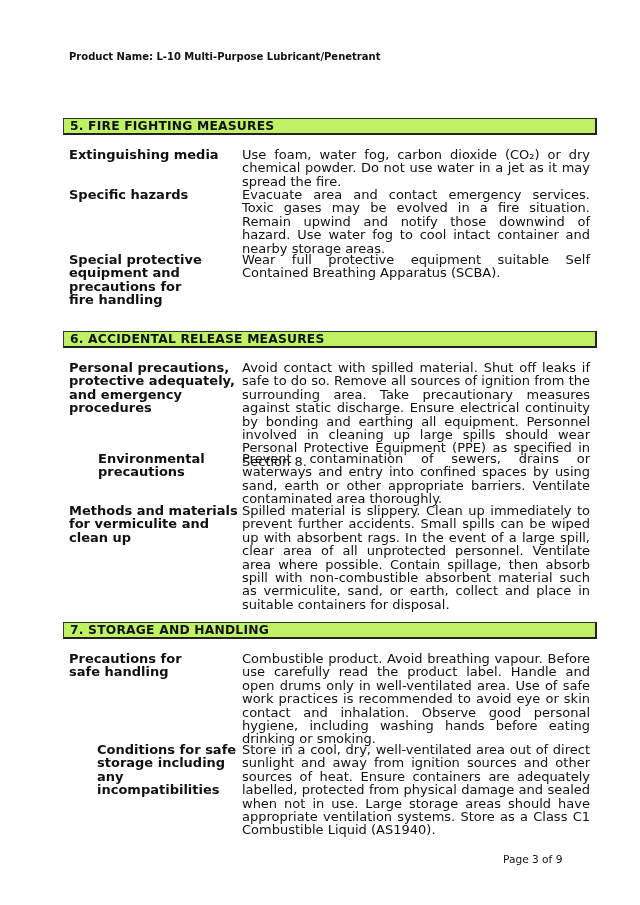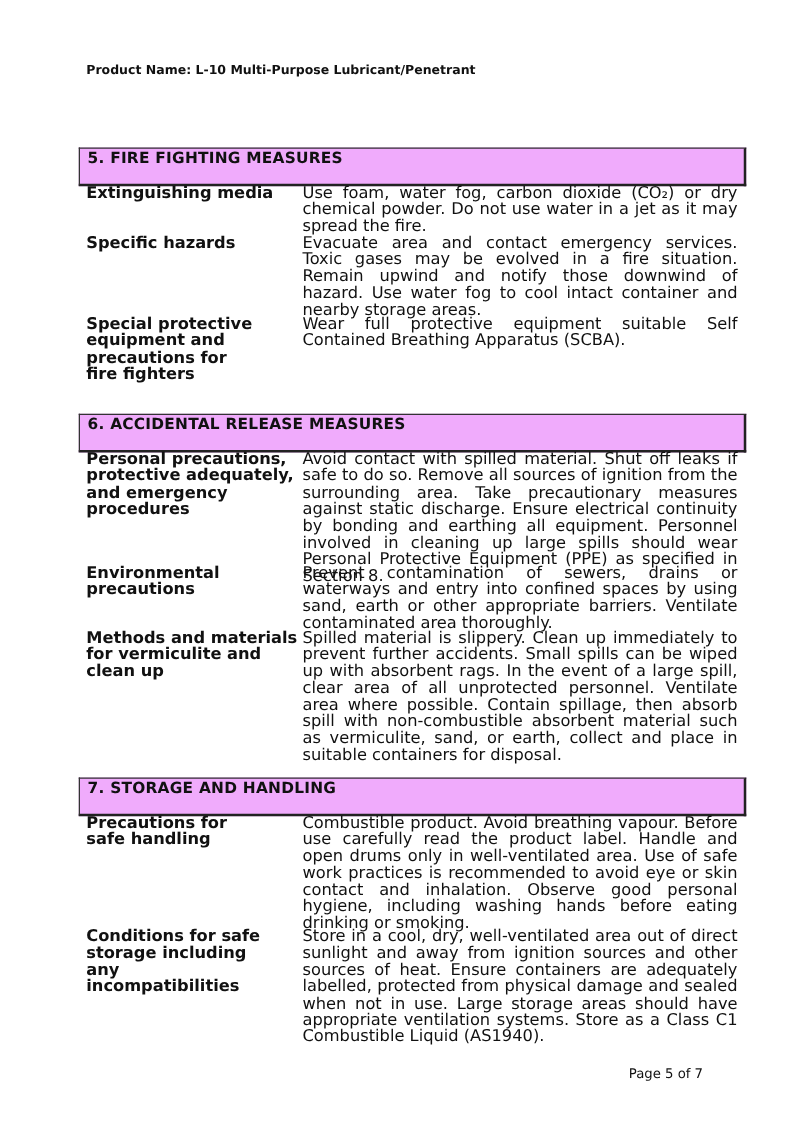--- a/index.html
+++ b/index.html
@@ -23,22 +23,22 @@
       font-weight: bold;
       letter-spacing: 0px;
     }
     .section {
       position: absolute;
       left: 63px;
       width: 534px;
     }
     .section-header {
       box-sizing: border-box;
-      height: 31px;
-      background: #f0abfc;
+      height: 17px;
+      background: #bef264;
       border-top: 1px solid #333;
       border-left: 1px solid #333;
       border-right: 2px solid #222;
       border-bottom: 2px solid #222;
       font-weight: bold;
       font-size: 12.3px;
       line-height: 14px;
       padding-left: 6px;
       letter-spacing: 0.2px;
     }
@@ -82,46 +82,46 @@
   <div class="section-header">5.  FIRE FIGHTING MEASURES</div>
   <div class="row" style="top:30px;">
     <div class="row-label">Extinguishing media</div>
     <div class="row-text">Use foam, water fog, carbon dioxide (CO₂) or dry chemical powder.  Do not use water in a jet as it may spread the fire.</div>
   </div>
   <div class="row" style="top:70px;">
     <div class="row-label">Specific hazards</div>
     <div class="row-text">Evacuate area and contact emergency services. Toxic gases may be evolved in a fire situation.  Remain upwind and notify those downwind of hazard. Use water fog to cool intact container and nearby storage areas.</div>
   </div>
   <div class="row" style="top:135px;">
-    <div class="row-label" style="width:140px;">Special protective equipment and precautions for fire fighters</div>
+    <div class="row-label" style="width:140px;">Special protective equipment and precautions for fire handling</div>
     <div class="row-text">Wear full protective equipment suitable Self Contained Breathing Apparatus (SCBA).</div>
   </div>
 </div>
 
 <div class="section" style="top:331px;">
   <div class="section-header">6.  ACCIDENTAL RELEASE MEASURES</div>
   <div class="row" style="top:30px;">
     <div class="row-label">Personal precautions, protective adequately, and emergency procedures</div>
     <div class="row-text">Avoid contact with spilled material.  Shut off leaks if safe to do so.  Remove all sources of ignition from the surrounding area.  Take precautionary measures against static discharge.  Ensure electrical continuity by bonding and earthing all equipment.  Personnel involved in cleaning up large spills should wear Personal Protective Equipment (PPE) as specified in Section 8.</div>
   </div>
   <div class="row" style="top:121px;">
-    <div class="row-label" style="width:110px;">Environmental precautions</div>
+    <div class="row-label" style="width:110px;margin-left:29px;">Environmental precautions</div>
     <div class="row-text">Prevent contamination of sewers, drains or waterways and entry into confined spaces by using sand, earth or other appropriate barriers.  Ventilate contaminated area thoroughly.</div>
   </div>
   <div class="row" style="top:173px;">
     <div class="row-label">Methods and materials for vermiculite and clean up</div>
     <div class="row-text">Spilled material is slippery.  Clean up immediately to prevent further accidents.  Small spills can be wiped up with absorbent rags.  In the event of a large spill, clear area of all unprotected personnel. Ventilate area where possible.  Contain spillage, then absorb spill with non-combustible absorbent material such as vermiculite, sand, or earth, collect and place in suitable containers for disposal.</div>
   </div>
 </div>
 
 <div class="section" style="top:622px;">
   <div class="section-header">7.  STORAGE AND HANDLING</div>
   <div class="row" style="top:30px;">
     <div class="row-label" style="width:140px;">Precautions for safe handling</div>
     <div class="row-text">Combustible product.  Avoid breathing vapour. Before use carefully read the product label. Handle and open drums only in well-ventilated area.  Use of safe work practices is recommended to avoid eye or skin contact and inhalation. Observe good personal hygiene, including washing hands before eating drinking or smoking.</div>
   </div>
   <div class="row" style="top:121px;">
-    <div class="row-label" style="width:140px;">Conditions for safe storage including any incompatibilities</div>
+    <div class="row-label" style="width:140px;margin-left:28px;">Conditions for safe storage including any incompatibilities</div>
     <div class="row-text">Store in a cool, dry, well-ventilated area out of direct sunlight and away from ignition sources and other sources of heat.  Ensure containers are adequately labelled, protected from physical damage and sealed when not in use. Large storage areas should have appropriate ventilation systems. Store as a Class C1 Combustible Liquid (AS1940).</div>
   </div>
 </div>
 
-<div class="page-number">Page 5 of 7</div>
+<div class="page-number">Page 3 of 9</div>
 
 </body></html>

